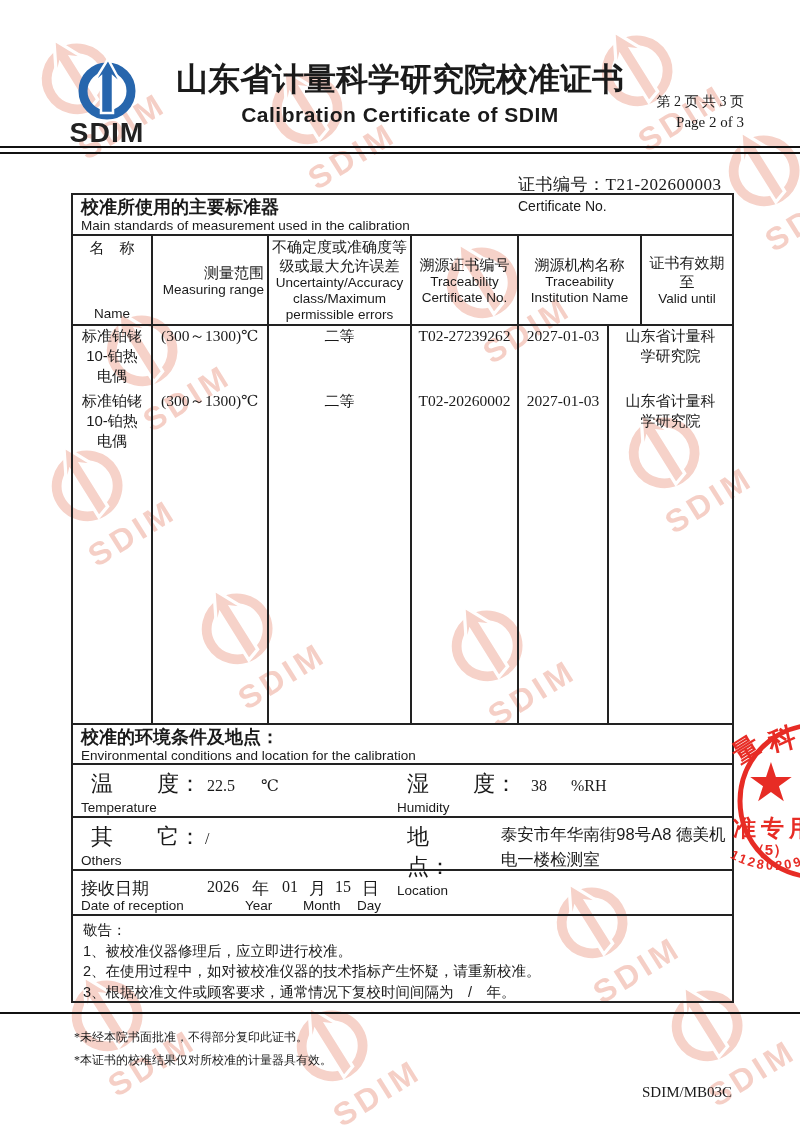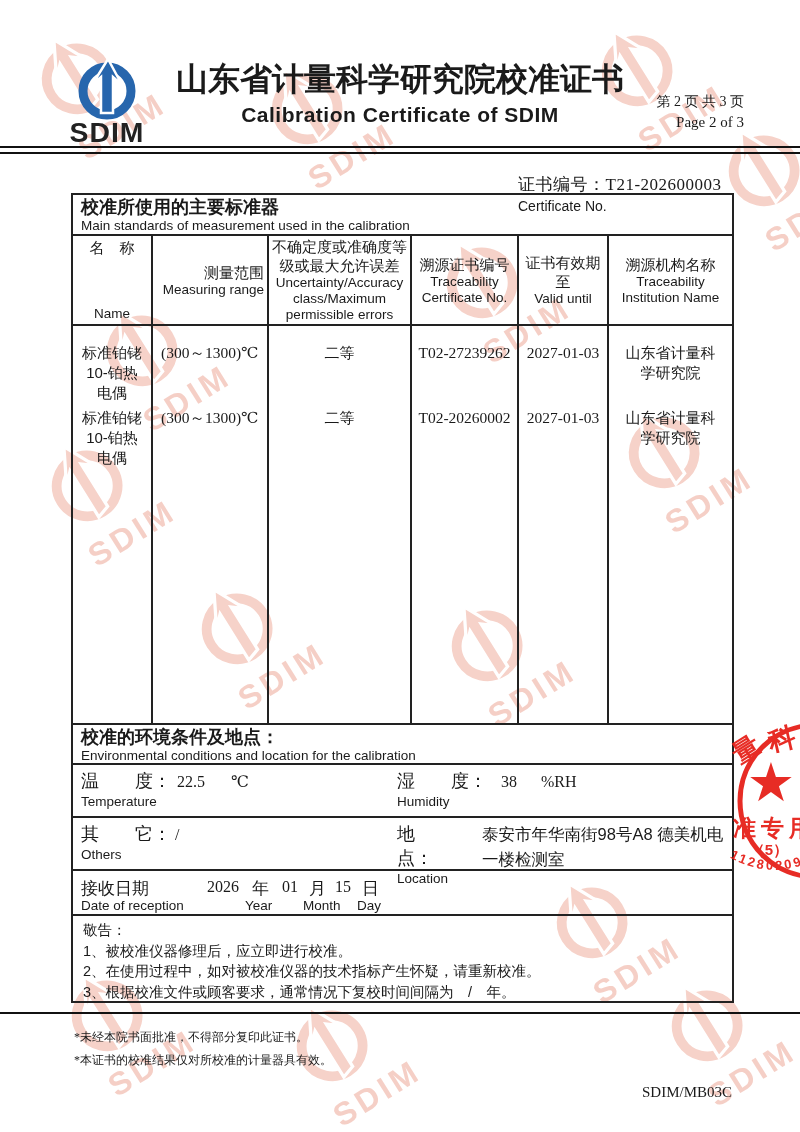--- a/index.html
+++ b/index.html
@@ -59,35 +59,35 @@
     text-align:center;padding:2px 3px;
   }
   .hcell:last-child{border-right:none;}
   .hcell .cn{font-size:15px;font-weight:500;line-height:19px;}
   .hcell .en{font-size:13.5px;line-height:16px;}
   .c1{width:80px;justify-content:space-between;} .c2{width:116px;align-items:flex-end;} .c3{width:143px;}
   .c4{width:107px;} .c5{width:90px;} .c6{width:123px;}
   .datarows{height:399px;border-top:2px solid #222;display:flex;}
   .dcell{
     box-sizing:border-box;border-right:2px solid #222;
-    padding-top:17px;text-align:center;
+    padding-top:0;text-align:center;
   }
   .dcell:last-child{border-right:none;}
   .dval{min-height:65px;font-size:15px;line-height:20px;}
   .dcell.name .dval{padding:0 7px;word-break:break-all;}
   .dcell.range .dval{text-align:left;padding-left:8px;font-family:"Liberation Serif","DejaVu Serif",serif;font-size:15.5px;}
   .dcell.trace .dval,.dcell.valid .dval{font-family:"Liberation Serif","DejaVu Serif",serif;font-size:15.5px;}
   .dcell.inst .dval{padding:0 14px;word-break:break-all;}
   .env-title{height:40px;border-top:2px solid #222;padding:2px 8px 0 8px;}
   .env-title .cn{font-size:18px;font-weight:600;line-height:21px;}
   .env-title .en{font-size:13.5px;line-height:15px;}
   .envrow{height:53px;border-top:2px solid #222;}
   .env-left{position:absolute;left:8px;top:4px;}
   .env-right{position:absolute;left:324px;top:4px;}
-  .env-lab{font-size:18px;font-weight:500;}
+  .env-lab{font-size:22px;font-weight:500;margin-left:10px;}
   .env-val{font-family:"Liberation Serif","DejaVu Serif",serif;font-size:16px;}
   .env-unit{font-family:"Liberation Serif","DejaVu Serif",serif;font-size:16px;}
   .env-sub{font-size:13.5px;margin-top:1px;}
   .loc-wrap{position:absolute;left:324px;top:4px;width:330px;}
   .loc-line{display:flex;align-items:flex-start;}
   .loc-val{font-size:16.5px;line-height:25px;width:272px;margin-left:4px;}
   .recep{height:45px;border-top:2px solid #222;}
   .recep span{position:absolute;}
   .r-cn{font-size:17px;font-weight:500;top:6px;}
   .r-num{font-family:"Liberation Serif","DejaVu Serif",serif;font-size:16px;top:7px;}
@@ -205,27 +205,27 @@
         <div class="en">Measuring range</div>
       </div>
       <div class="hcell c3">
         <div class="cn">不确定度或准确度等级或最大允许误差</div>
         <div class="en">Uncertainty/Accuracy class/Maximum permissible errors</div>
       </div>
       <div class="hcell c4">
         <div class="cn">溯源证书编号</div>
         <div class="en">Traceability Certificate No.</div>
       </div>
+      <div class="hcell c6">
+        <div class="cn">溯源机构名称</div>
+        <div class="en">Traceability Institution Name</div>
+      </div>
       <div class="hcell c5">
         <div class="cn">证书有效期至</div>
         <div class="en">Valid until</div>
-      </div>
-      <div class="hcell c6">
-        <div class="cn">溯源机构名称</div>
-        <div class="en">Traceability Institution Name</div>
       </div>
     </div>
 
     <div class="sec datarows">
       <div class="dcell c1 name">
         <div class="dval">标准铂铑10-铂热电偶</div>
         <div class="dval">标准铂铑10-铂热电偶</div>
       </div>
       <div class="dcell c2 range">
         <div class="dval">(300～1300)℃</div>

